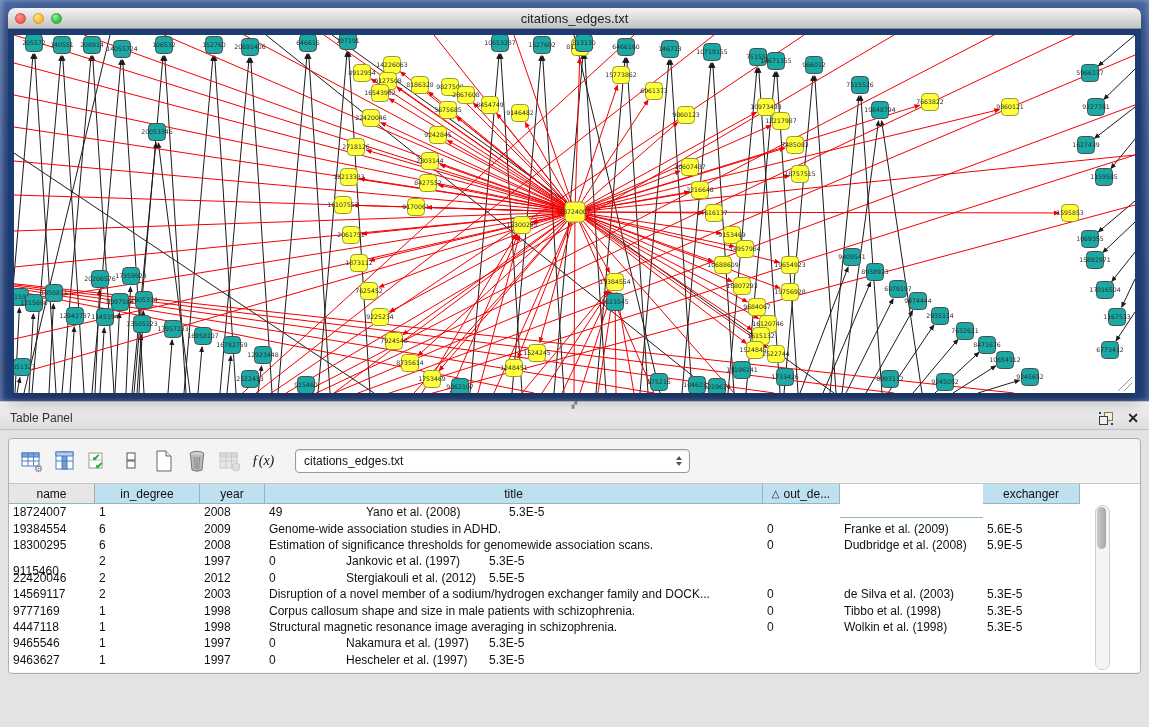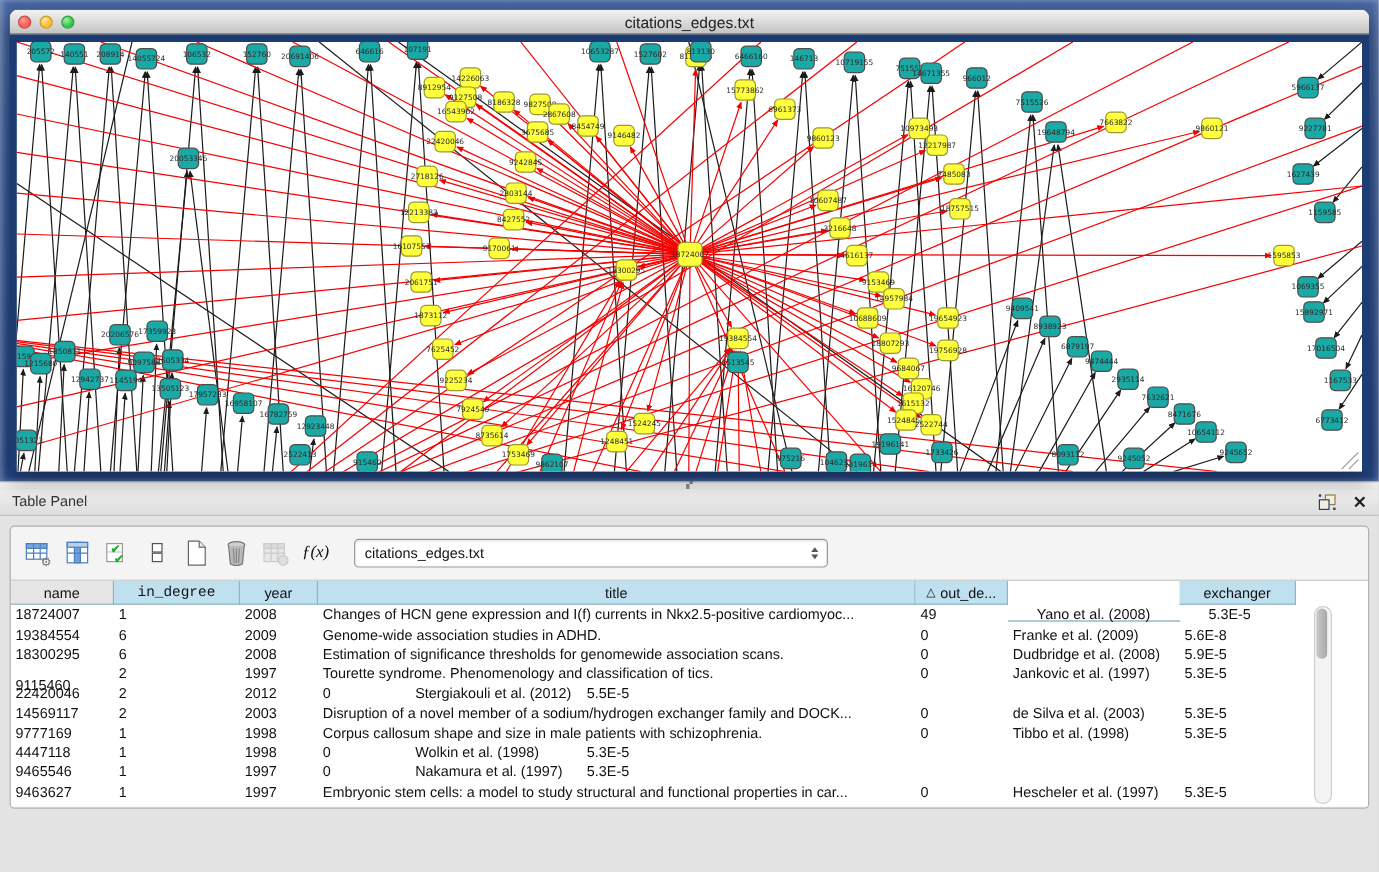--- a/index.html
+++ b/index.html
@@ -600,21 +600,21 @@
             <b class="up"></b>
             <b class="dn"></b>
           </span>
       </div>
     </div>
     <div class="table-wrap">
       <div class="thead" id="thead">
           <div class="th key" style="width: 86px;">
             <span>name</span>
           </div>
-          <div class="th" style="width: 105px; font-family: Liberation Mono, monospace;">
+          <div class="th" style="width: 105px;">
             <span>in_degree</span>
           </div>
           <div class="th" style="width: 65px;">
             <span>year</span>
           </div>
           <div class="th" style="width: 498px;">
             <span>title</span>
           </div>
           <div class="th" style="width: 77px;">
             <span class="sort">△</span>
@@ -625,48 +625,46 @@
           </div>
           <div class="th" style="width: 97px;">
             <span>exchanger</span>
           </div>
         </div>
       <div class="tbody" id="tbody">
           <div class="tr">
             <div class="td" style="width: 86px;">18724007</div>
             <div class="td" style="width: 105px;">1</div>
             <div class="td" style="width: 65px;">2008</div>
-            <div class="td" style="width: 498px;">Changes of HCN gene expression and I(f) currents in Nkx2.5-positive cardiomyoc...</div>
             <div class="td" style="width: 77px;">49</div>
             <div class="td" style="width: 143px; margin-left: 20px;">Yano et al. (2008)</div>
             <div class="td" style="width: 97px;">5.3E-5</div>
           </div>
           <div class="tr">
             <div class="td" style="width: 86px;">19384554</div>
             <div class="td" style="width: 105px;">6</div>
             <div class="td" style="width: 65px;">2009</div>
             <div class="td" style="width: 498px;">Genome-wide association studies in ADHD.</div>
             <div class="td" style="width: 77px;">0</div>
             <div class="td" style="width: 143px;">Franke et al. (2009)</div>
-            <div class="td" style="width: 97px;">5.6E-8</div>
+            <div class="td" style="width: 97px;">5.6E-5</div>
           </div>
           <div class="tr">
             <div class="td" style="width: 86px;">18300295</div>
             <div class="td" style="width: 105px;">6</div>
             <div class="td" style="width: 65px;">2008</div>
             <div class="td" style="width: 498px;">Estimation of significance thresholds for genomewide association scans.</div>
             <div class="td" style="width: 77px;">0</div>
             <div class="td" style="width: 143px;">Dudbridge et al. (2008)</div>
             <div class="td" style="width: 97px;">5.9E-5</div>
           </div>
           <div class="tr">
             <div class="td" style="width: 86px; margin-top: 20px;">9115460</div>
             <div class="td" style="width: 105px;">2</div>
             <div class="td" style="width: 65px;">1997</div>
-            <div class="td" style="width: 498px;">Tourette syndrome. Phenomenology and classification of tics.</div>
             <div class="td" style="width: 77px;">0</div>
             <div class="td" style="width: 143px;">Jankovic et al. (1997)</div>
             <div class="td" style="width: 97px;">5.3E-5</div>
           </div>
           <div class="tr">
             <div class="td" style="width: 86px;">22420046</div>
             <div class="td" style="width: 105px;">2</div>
             <div class="td" style="width: 65px;">2012</div>
             <div class="td" style="width: 77px;">0</div>
             <div class="td" style="width: 143px;">Stergiakouli et al. (2012)</div>
@@ -687,37 +685,37 @@
             <div class="td" style="width: 65px;">1998</div>
             <div class="td" style="width: 498px;">Corpus callosum shape and size in male patients with schizophrenia.</div>
             <div class="td" style="width: 77px;">0</div>
             <div class="td" style="width: 143px;">Tibbo et al. (1998)</div>
             <div class="td" style="width: 97px;">5.3E-5</div>
           </div>
           <div class="tr">
             <div class="td" style="width: 86px;">4447118</div>
             <div class="td" style="width: 105px;">1</div>
             <div class="td" style="width: 65px;">1998</div>
+            <div class="td" style="width: 498px;">Structural magnetic resonance image averaging in schizophrenia.</div>
             <div class="td" style="width: 77px;">0</div>
             <div class="td" style="width: 143px;">Wolkin et al. (1998)</div>
             <div class="td" style="width: 97px;">5.3E-5</div>
           </div>
           <div class="tr">
             <div class="td" style="width: 86px;">9465546</div>
             <div class="td" style="width: 105px;">1</div>
             <div class="td" style="width: 65px;">1997</div>
             <div class="td" style="width: 77px;">0</div>
             <div class="td" style="width: 143px;">Nakamura et al. (1997)</div>
             <div class="td" style="width: 97px;">5.3E-5</div>
           </div>
           <div class="tr">
             <div class="td" style="width: 86px;">9463627</div>
             <div class="td" style="width: 105px;">1</div>
             <div class="td" style="width: 65px;">1997</div>
-            <div class="td" style="width: 498px;">Embryonic stem cells: a model to study structural and functional properties in car...</div>
             <div class="td" style="width: 77px;">0</div>
             <div class="td" style="width: 143px;">Hescheler et al. (1997)</div>
             <div class="td" style="width: 97px;">5.3E-5</div>
           </div>
         </div>
       <div class="vscroll">
           <div class="vthumb"></div>
         </div>
     </div>
   </div>

